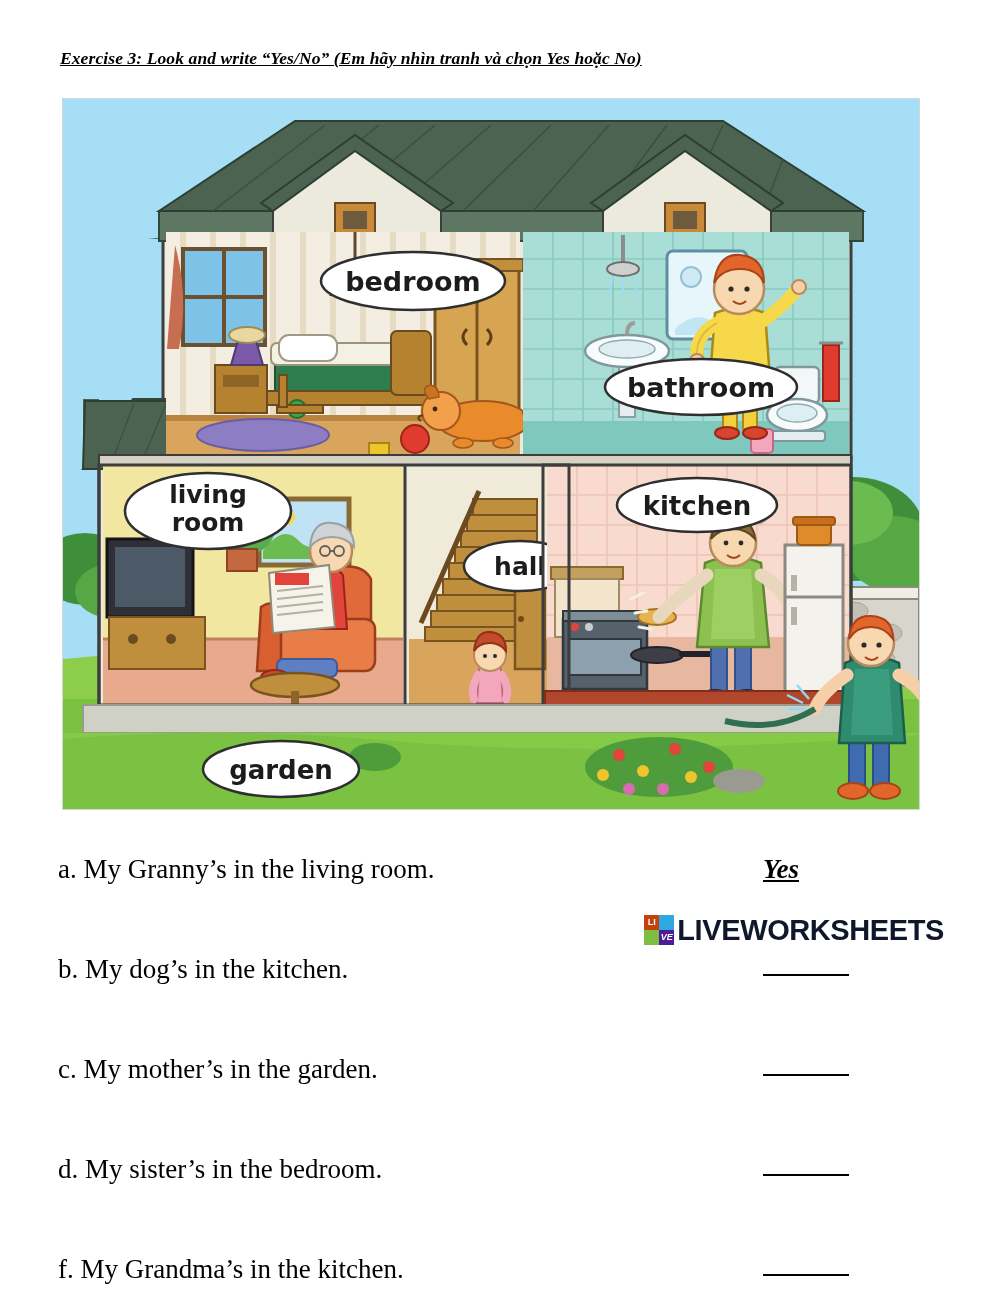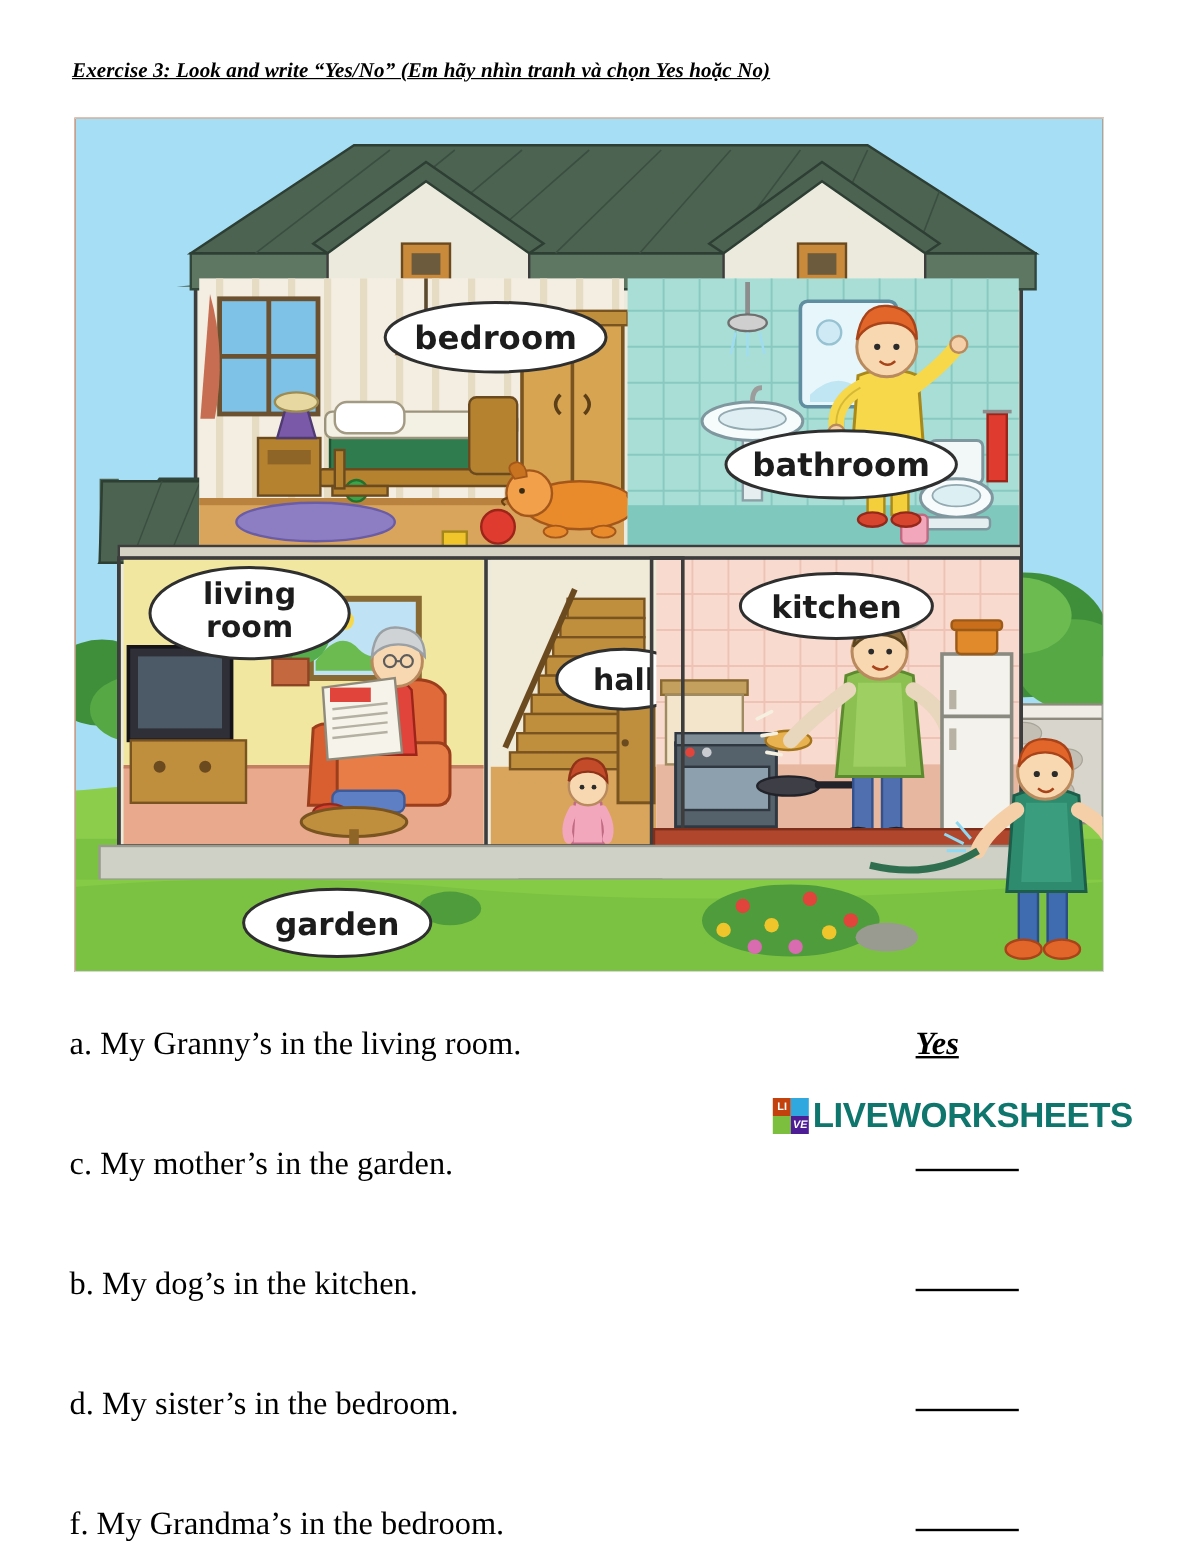--- a/index.html
+++ b/index.html
@@ -117,21 +117,21 @@
   }
   .lb-l { background: #c2410c; }
   .lb-i { background: #2fa8e0; }
   .lb-v { background: #7cbf3f; }
   .lb-e { background: #4c1d95; font-style: italic; }
   .logo-word {
     font-family: "Liberation Sans", sans-serif;
     font-size: 29px;
     font-weight: bold;
     letter-spacing: -0.4px;
-    color: #0f766e;
+    color: #0f172a;
   }
 </style>
 </head>
 <body>
 
 <div class="page">
 
   <div class="exercise-title">Exercise 3: Look and write “Yes/No” (Em hãy nhìn tranh và chọn Yes hoặc No)</div>
 
   <div class="illustration">
@@ -648,37 +648,37 @@
   </div>
 
   <div class="qa-list">
 
     <div class="qa-row">
       <div class="qa-text">a. My Granny’s in the living room.</div>
       <div class="qa-answer">Yes</div>
     </div>
 
     <div class="qa-row">
-      <div class="qa-text">c. My mother’s in the garden.</div>
+      <div class="qa-text">b. My dog’s in the kitchen.</div>
       <div class="qa-blank"></div>
     </div>
 
     <div class="qa-row">
-      <div class="qa-text">b. My dog’s in the kitchen.</div>
+      <div class="qa-text">c. My mother’s in the garden.</div>
       <div class="qa-blank"></div>
     </div>
 
     <div class="qa-row">
       <div class="qa-text">d. My sister’s in the bedroom.</div>
       <div class="qa-blank"></div>
     </div>
 
 
     <div class="qa-row">
-      <div class="qa-text">f. My Grandma’s in the bedroom.</div>
+      <div class="qa-text">f. My Grandma’s in the kitchen.</div>
       <div class="qa-blank"></div>
     </div>
 
   </div>
 
   <div class="footer-logo">
     <div class="logo-badge">
       <span class="lb-l">LI</span>
       <span class="lb-i"></span>
       <span class="lb-v"></span>

